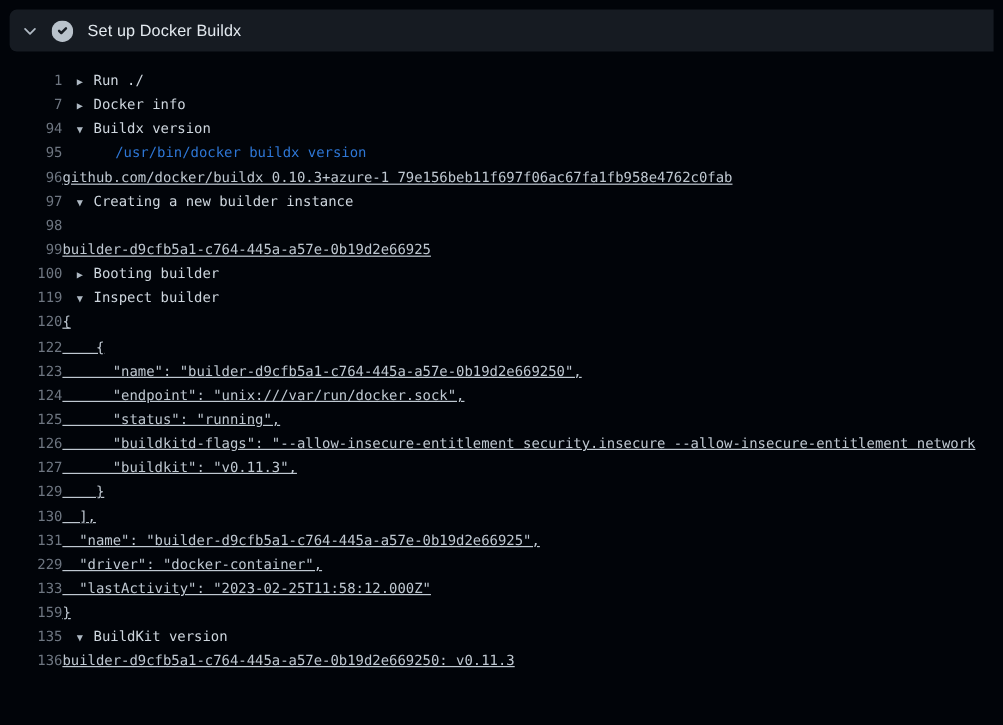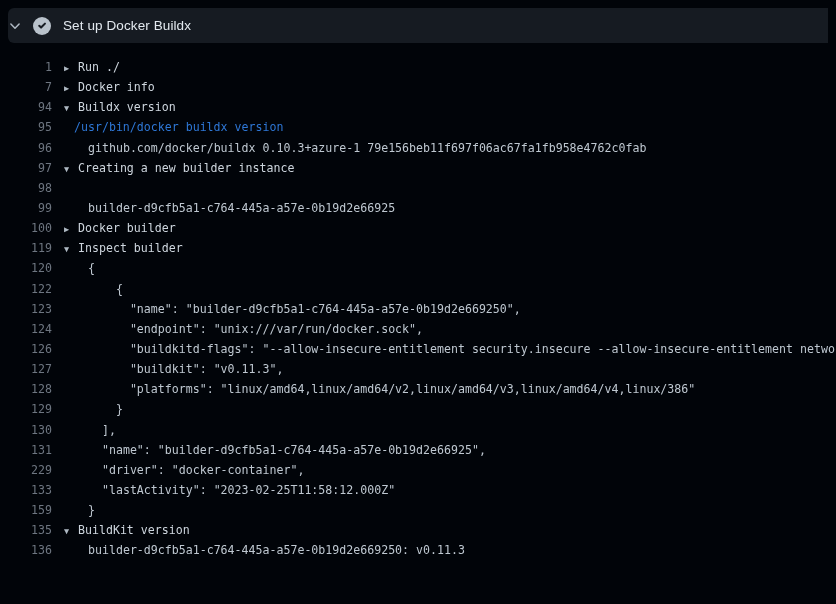--- a/index.html
+++ b/index.html
@@ -5,39 +5,39 @@
   html,body{margin:0;padding:0;}
   body{
     width:836px;height:604px;overflow:hidden;position:relative;
     background:#010409;
     font-family:"Liberation Sans",sans-serif;
   }
   .step-header{
     position:absolute;left:8px;right:8px;top:8px;height:35px;
     background:#161b22;border-radius:6px 0 0 6px;
     display:flex;align-items:center;box-sizing:border-box;
-    cursor:pointer;
+    padding-left:10px;cursor:pointer;
   }
   .chev{display:inline-flex;width:14px;height:14px;align-items:center;justify-content:center;}
   .status{display:inline-flex;margin-left:11px;width:18px;height:18px;}
   .step-title{margin-left:12px;color:#e3e9ef;font-size:13.5px;font-weight:400;letter-spacing:.1px;}
   .log{
     position:absolute;top:43px;left:0;right:0;bottom:0;
     padding-top:14px;overflow:hidden;
     font-family:"DejaVu Sans Mono","Liberation Mono",monospace;
     font-size:11.6px;
   }
   .row{display:flex;height:20.15px;line-height:20.15px;white-space:pre;overflow:hidden;}
   .num{
     width:52px;flex:none;text-align:right;color:#6e7681;cursor:pointer;
   }
   .grp{margin-left:12px;color:#ced6de;cursor:pointer;}
   .arrow{display:inline-block;width:14px;font-size:8.5px;color:#aeb9c3;}
-  .command{margin-left:22px;color:#2e77d6;}
-  .output{margin-left:36px;color:#bfc8d1;}
+  .command{margin-left:44px;color:#2e77d6;}
+  .output{color:#bfc8d1;text-decoration:underline;}
 </style>
 </head>
 <body>
 
 <div class="step-header">
   <span class="chev">
     <svg width="14" height="14" viewBox="0 0 16 16">
       <path d="M3.3 5.8 8 10.5 12.7 5.8" fill="none" stroke="#b0bac4" stroke-width="1.7" stroke-linecap="round" stroke-linejoin="round"></path>
     </svg>
   </span>
@@ -53,29 +53,29 @@
 <div class="log">
   <div id="log-lines">
       <div class="row"><span class="num">1</span><span class="grp"><span class="arrow">▶</span><span>Run ./</span></span></div>
       <div class="row"><span class="num">7</span><span class="grp"><span class="arrow">▶</span><span>Docker info</span></span></div>
       <div class="row"><span class="num">94</span><span class="grp"><span class="arrow">▼</span><span>Buildx version</span></span></div>
       <div class="row"><span class="num">95</span><span class="command">/usr/bin/docker buildx version</span></div>
       <div class="row"><span class="num">96</span><span class="output">github.com/docker/buildx 0.10.3+azure-1 79e156beb11f697f06ac67fa1fb958e4762c0fab</span></div>
       <div class="row"><span class="num">97</span><span class="grp"><span class="arrow">▼</span><span>Creating a new builder instance</span></span></div>
       <div class="row"><span class="num">98</span></div>
       <div class="row"><span class="num">99</span><span class="output">builder-d9cfb5a1-c764-445a-a57e-0b19d2e66925</span></div>
-      <div class="row"><span class="num">100</span><span class="grp"><span class="arrow">▶</span><span>Docker builder</span></span></div>
+      <div class="row"><span class="num">100</span><span class="grp"><span class="arrow">▶</span><span>Booting builder</span></span></div>
       <div class="row"><span class="num">119</span><span class="grp"><span class="arrow">▼</span><span>Inspect builder</span></span></div>
       <div class="row"><span class="num">120</span><span class="output">{</span></div>
       <div class="row"><span class="num">122</span><span class="output">    {</span></div>
       <div class="row"><span class="num">123</span><span class="output">      "name": "builder-d9cfb5a1-c764-445a-a57e-0b19d2e669250",</span></div>
       <div class="row"><span class="num">124</span><span class="output">      "endpoint": "unix:///var/run/docker.sock",</span></div>
+      <div class="row"><span class="num">125</span><span class="output">      "status": "running",</span></div>
       <div class="row"><span class="num">126</span><span class="output">      "buildkitd-flags": "--allow-insecure-entitlement security.insecure --allow-insecure-entitlement network</span></div>
       <div class="row"><span class="num">127</span><span class="output">      "buildkit": "v0.11.3",</span></div>
-      <div class="row"><span class="num">128</span><span class="output">      "platforms": "linux/amd64,linux/amd64/v2,linux/amd64/v3,linux/amd64/v4,linux/386"</span></div>
       <div class="row"><span class="num">129</span><span class="output">    }</span></div>
       <div class="row"><span class="num">130</span><span class="output">  ],</span></div>
       <div class="row"><span class="num">131</span><span class="output">  "name": "builder-d9cfb5a1-c764-445a-a57e-0b19d2e66925",</span></div>
       <div class="row"><span class="num">229</span><span class="output">  "driver": "docker-container",</span></div>
       <div class="row"><span class="num">133</span><span class="output">  "lastActivity": "2023-02-25T11:58:12.000Z"</span></div>
       <div class="row"><span class="num">159</span><span class="output">}</span></div>
       <div class="row"><span class="num">135</span><span class="grp"><span class="arrow">▼</span><span>BuildKit version</span></span></div>
       <div class="row"><span class="num">136</span><span class="output">builder-d9cfb5a1-c764-445a-a57e-0b19d2e669250: v0.11.3</span></div>
     </div>
 </div>

